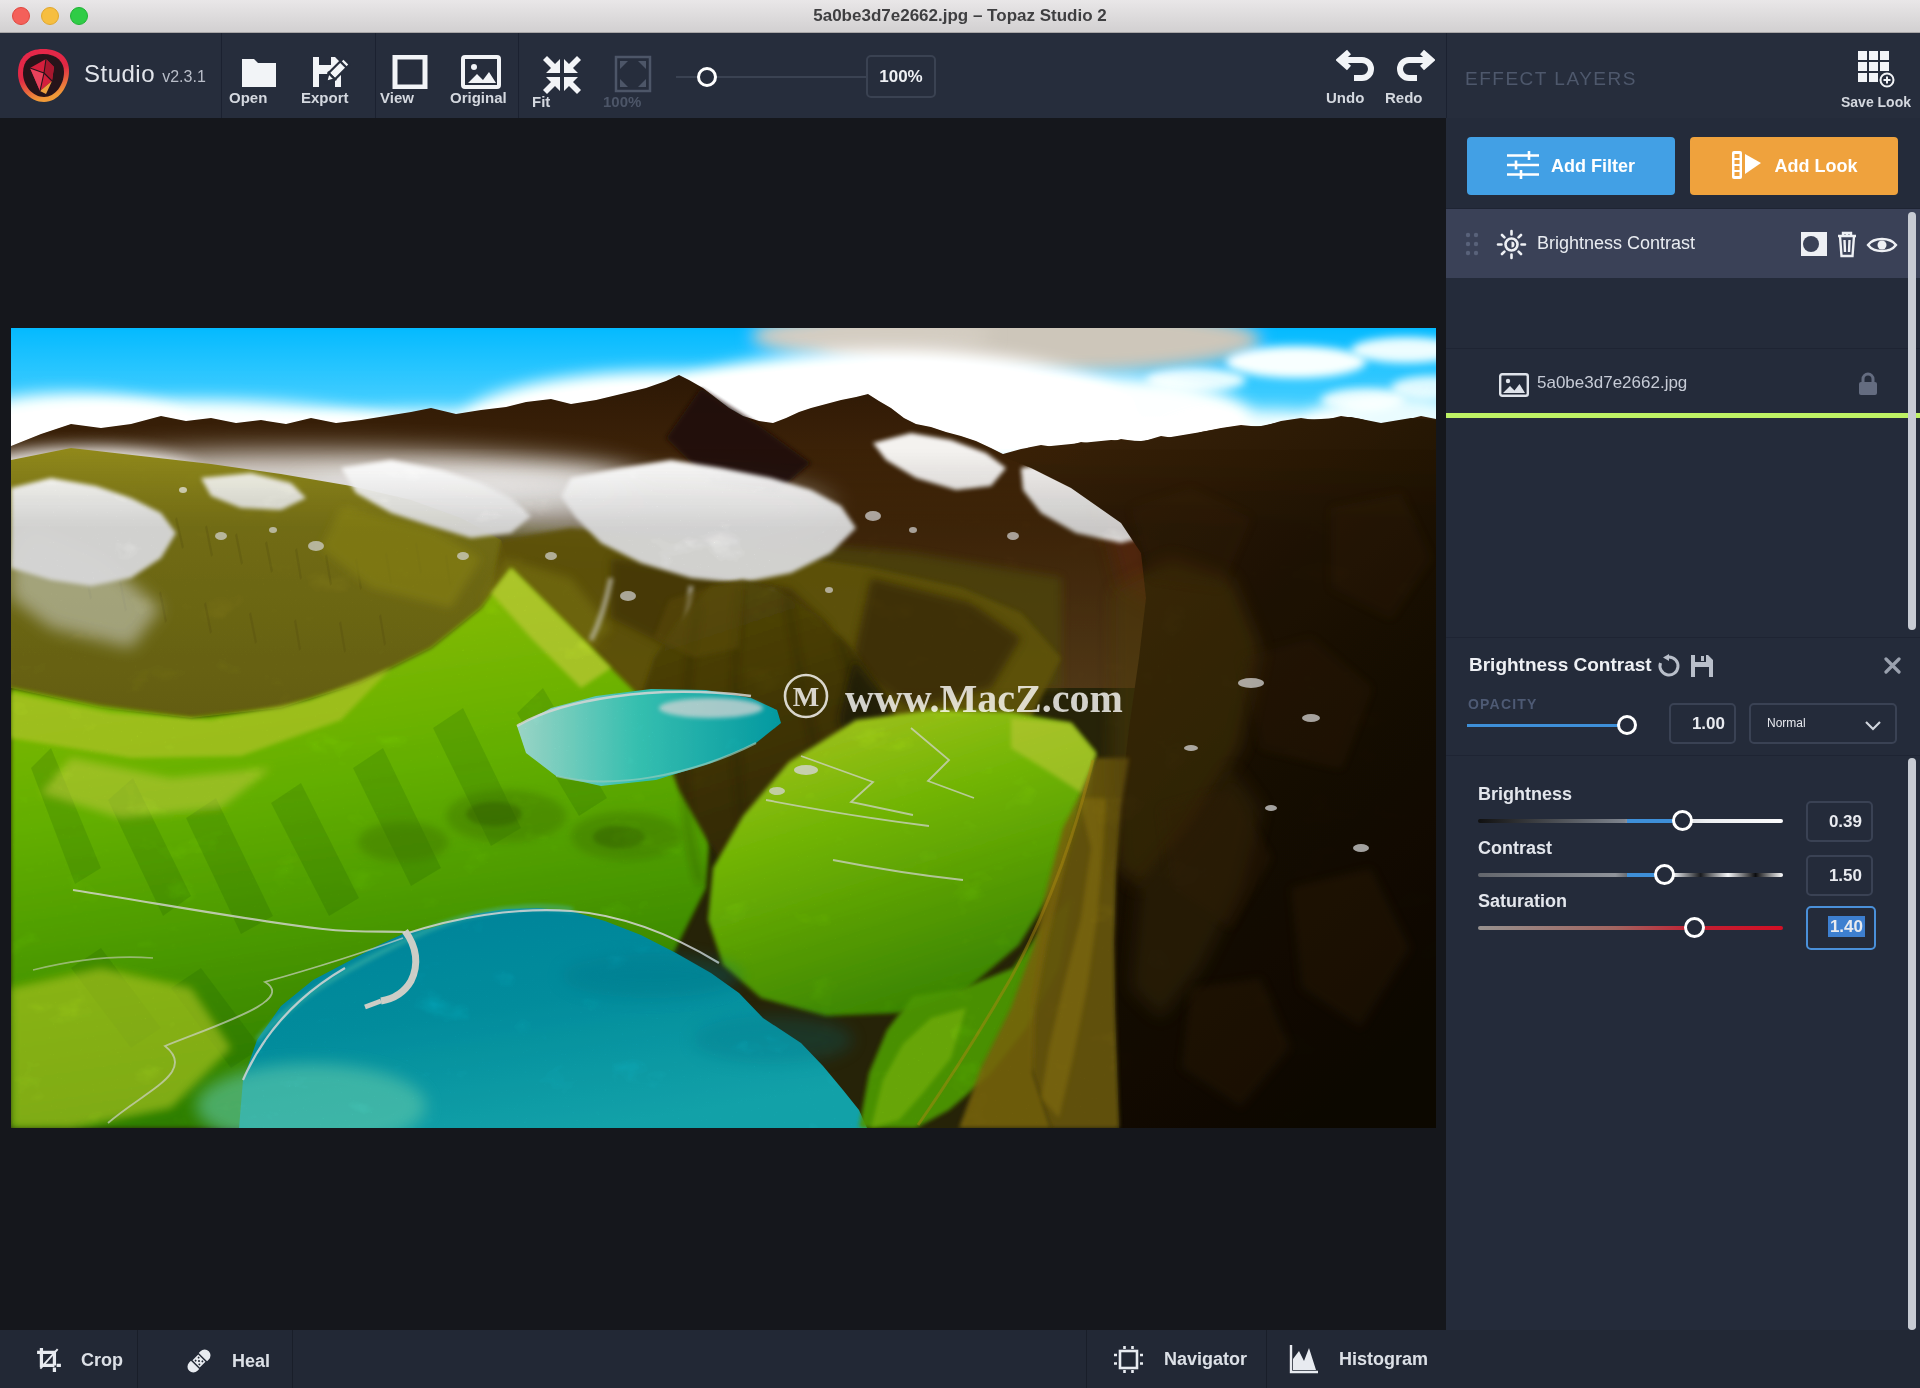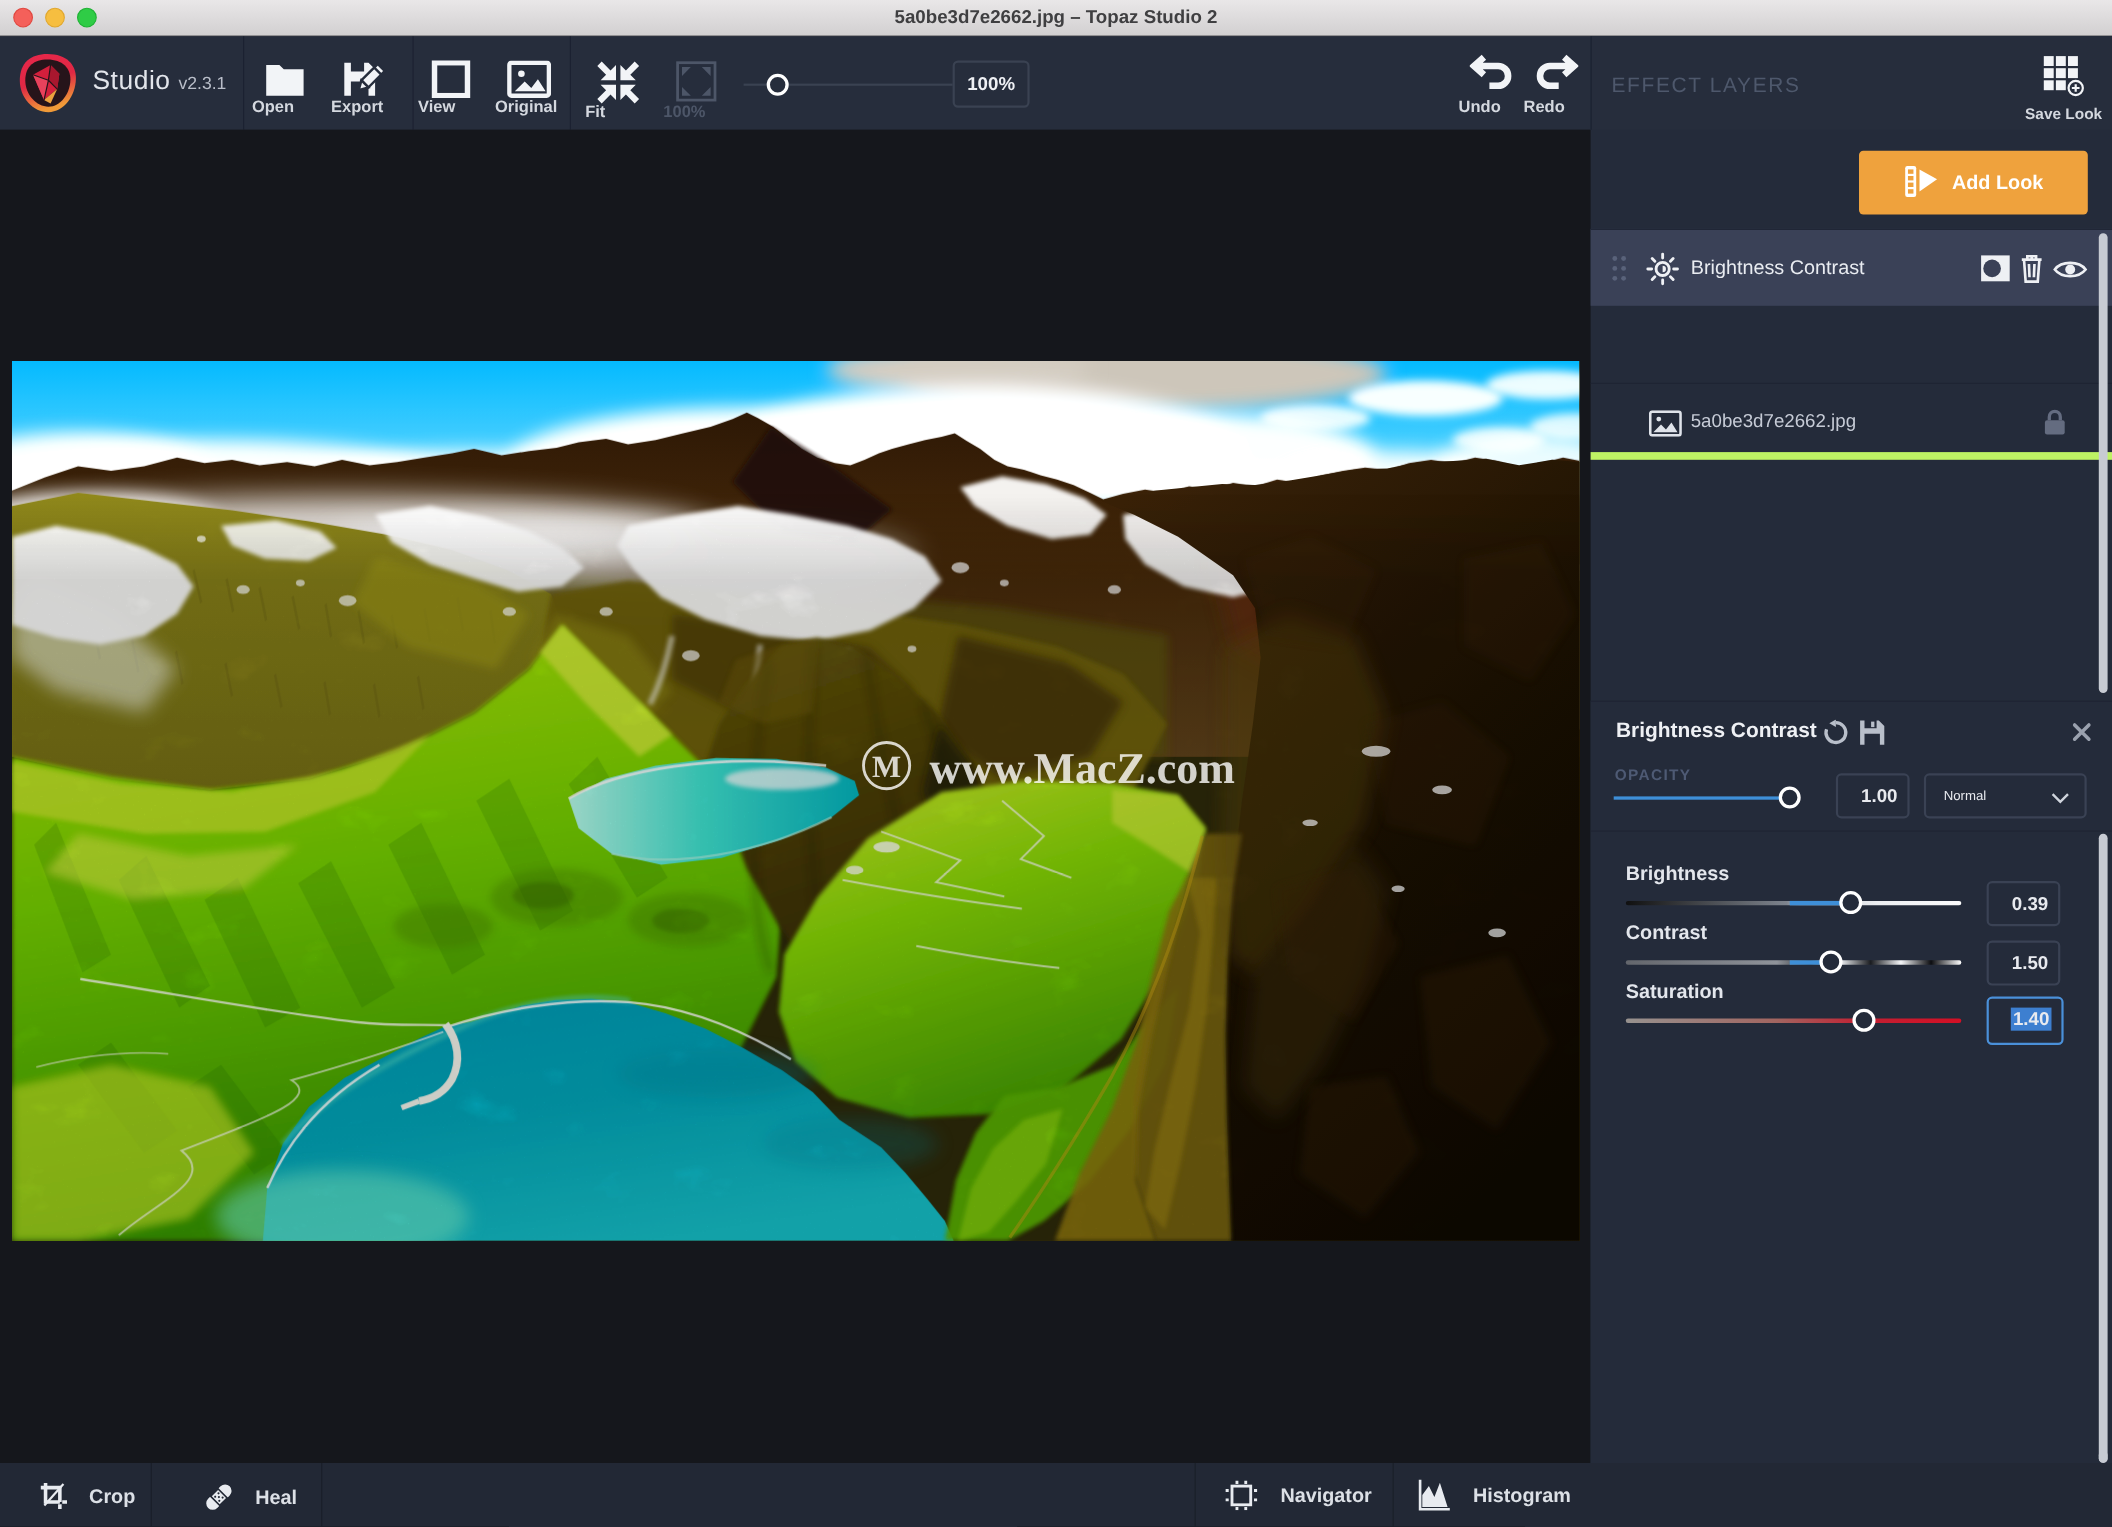--- a/index.html
+++ b/index.html
@@ -421,20 +421,27 @@
         <rect x="0" y="0" width="1425" height="800" filter="url(#mottle)" opacity="0.10"></rect>
       </g>
 <g opacity="0.78" fill="#ffffff" font-family="Liberation Serif, serif" font-weight="bold">
 <circle cx="795" cy="368" r="21" fill="none" stroke="#ffffff" stroke-width="2.6"></circle>
 <text x="795" y="378" font-size="28" text-anchor="middle">M</text>
 <text x="834" y="384" font-size="40" letter-spacing="0">www.MacZ.com</text>
 </g>
 </svg></div>
 
 <div id="rpanel" class="abs">
+  <div class="bigbtn" id="btn-filter">
+    <svg width="32" height="30" viewBox="0 0 32 30" style="vertical-align:-8px;margin-right:12px;">
+      <g stroke="#fff" stroke-width="2.6" fill="none">
+        <path d="M0 5.5 h32 M0 15 h32 M0 24.5 h32"></path>
+        <path d="M22 1 v9 M9 10.5 v9 M14 20 v9"></path>
+      </g>
+    </svg>Add Filter</div>
   <div class="bigbtn" id="btn-look">
     <svg width="32" height="30" viewBox="0 0 32 30" style="vertical-align:-8px;margin-right:12px;">
       <rect x="1" y="1" width="10" height="28" rx="2" fill="#fff"></rect>
       <g fill="#efa23d">
         <rect x="3.5" y="4" width="5" height="4"></rect>
           <rect x="3.5" y="10" width="5" height="4"></rect>
         <rect x="3.5" y="16" width="5" height="4"></rect>
           <rect x="3.5" y="22" width="5" height="4"></rect>
       </g>
       <path d="M14 4 L30 13 L14 24 Z" fill="#fff"></path>
@@ -468,21 +475,21 @@
         <path d="M3 6 h18 M12 6 v-3 h0 M8 6 v-3 h8 v3"></path>
         <path d="M5 6 l1.5 20 h11 L19 6"></path>
         <path d="M9.5 10 l.5 12 M14.5 10 l-.5 12"></path>
       </g>
     </svg>
     <svg class="abs" style="left:420px;top:26px;" width="32" height="20" viewBox="0 0 32 20">
       <path d="M2 10 C8 2 24 2 30 10 C24 18 8 18 2 10 Z" fill="none" stroke="#eef0f4" stroke-width="2.4"></path>
       <circle cx="16" cy="10" r="4.5" fill="#eef0f4"></circle>
     </svg>
   </div>
-  <div class="lrow" style="top:315px;height:70px;border-bottom:7px solid #bef264;">
+  <div class="lrow" style="top:315px;height:70px;border-bottom:5px solid #bef264;">
     <svg class="abs" style="left:53px;top:24px;" width="30" height="24" viewBox="0 0 30 24">
       <rect x="1.2" y="1.2" width="27.6" height="21.6" rx="2" fill="none" stroke="#dfe3ea" stroke-width="2.4"></rect>
       <circle cx="9" cy="8" r="2.2" fill="#dfe3ea"></circle>
       <path d="M4 20 l7 -7 4.5 4.5 5 -6.5 5.5 9 z" fill="#dfe3ea"></path>
     </svg>
     <div class="nm" style="color:#c6cbd6;font-size:17px;">5a0be3d7e2662.jpg</div>
     <svg class="abs" style="left:411px;top:23px;" width="22" height="25" viewBox="0 0 22 25">
       <rect x="2" y="10" width="18" height="13" rx="2" fill="#646c80"></rect>
       <path d="M6 10 V7 a5 5 0 0 1 10 0 v3" fill="none" stroke="#646c80" stroke-width="3"></path>
     </svg>

